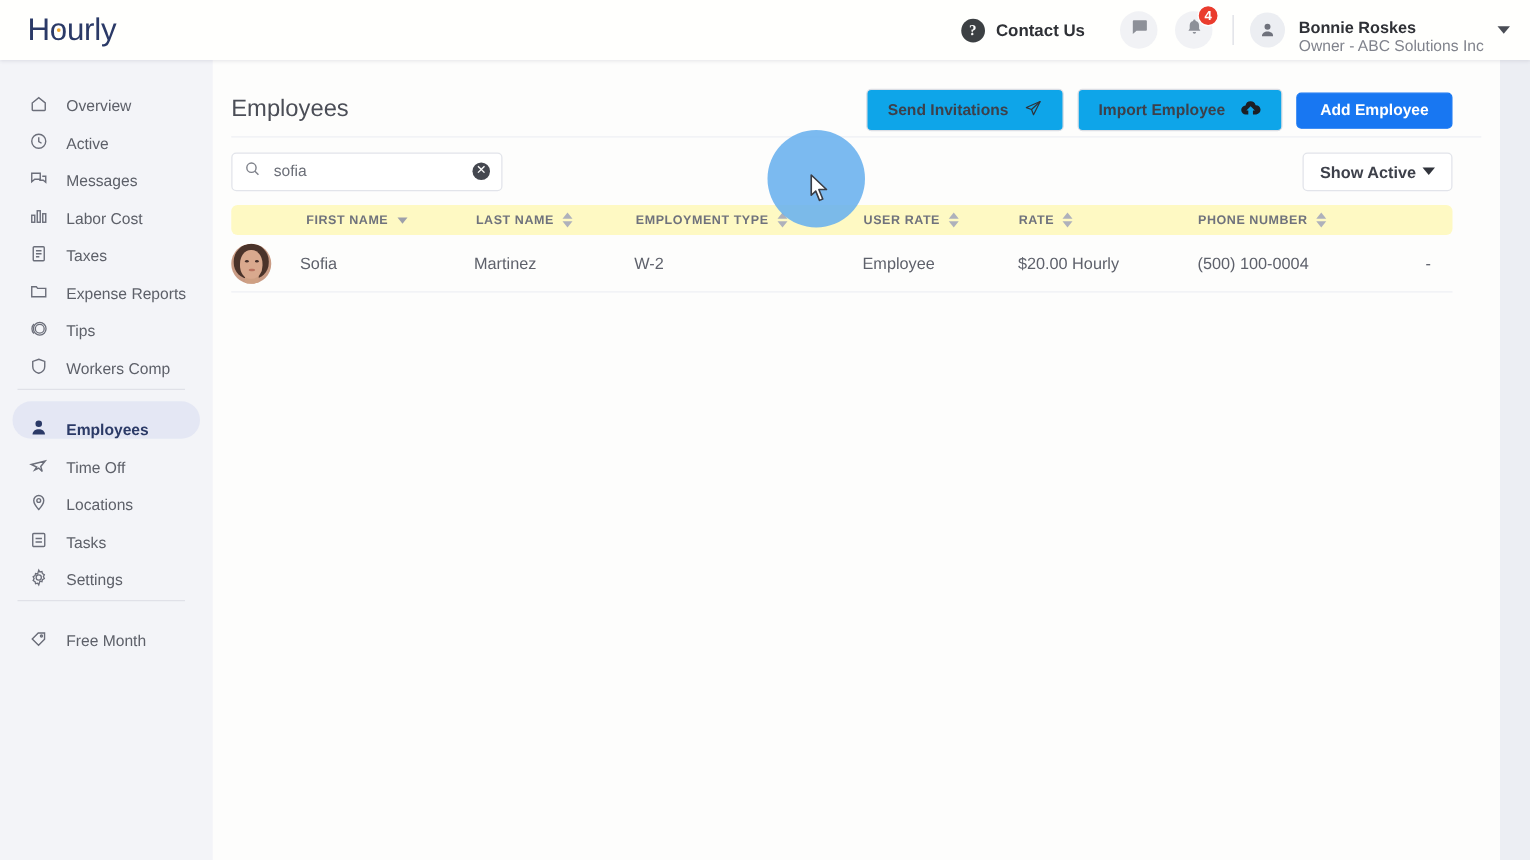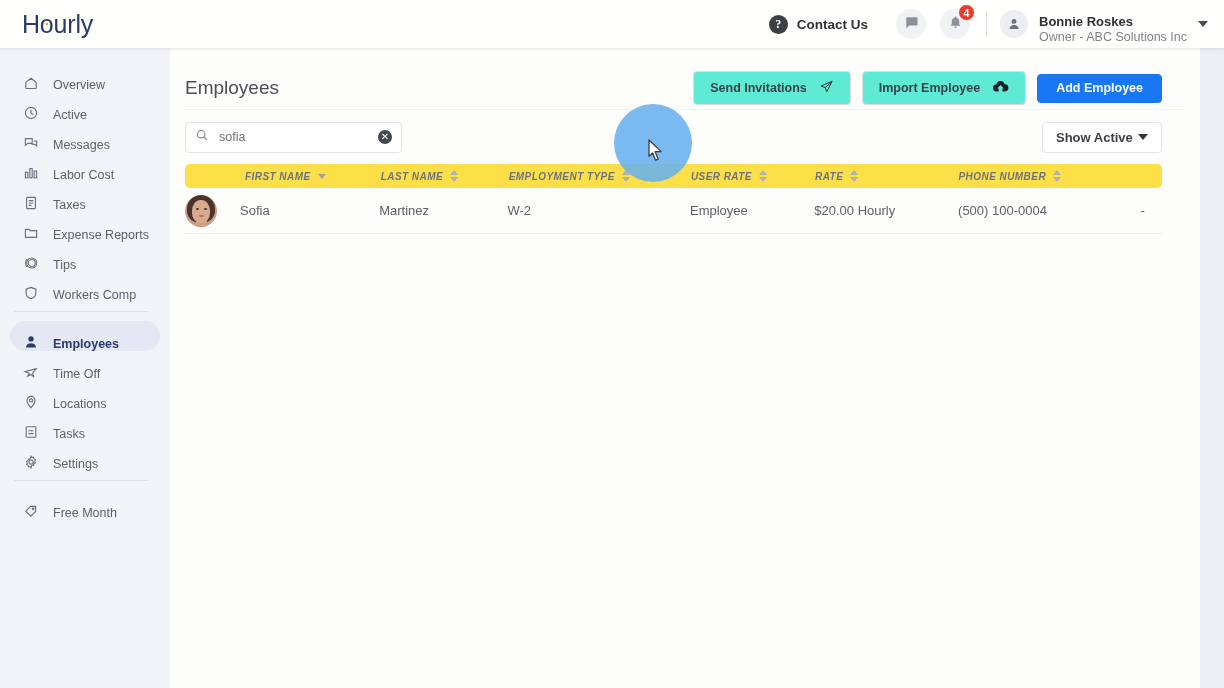--- a/index.html
+++ b/index.html
@@ -119,21 +119,21 @@
   .page-head {
     display: flex; align-items: center;
     padding: 22px 38px 0 15px; height: 58px;
   }
   .page-title { font-size: 19px; color: #4b4e57; font-weight: 400; }
   .head-actions { margin-left: auto; display: flex; align-items: center; gap: 11px; }
   .btn {
     display: flex; align-items: center; justify-content: center; gap: 12px;
     height: 29px; padding: 16px 16px; border-radius: 4px;
     font-size: 12.5px; font-weight: bold; cursor: pointer;
-    border: 1px solid #dcdee4; background: #5eead4; color: #3d404a;
+    border: 1px solid #dcdee4; background: #0ea5e9; color: #3d404a;
     white-space: nowrap;
   }
   .btn-primary {
     background: #1877f2; border-color: #1877f2; color: #fff;
     padding: 4px 18px;
   }
   .head-rule {
     position: absolute; left: 15px; top: 61px;
     width: 1000px; height: 1px; background: #eef0f3;
   }
@@ -171,23 +171,22 @@
   .select-caret {
     margin-left: auto; width: 0; height: 0;
     border-left: 5px solid transparent; border-right: 5px solid transparent;
     border-top: 6px solid #31343c;
   }
 
   
   .table-wrap { padding: 8px 38px 0 15px; }
   .thead {
     display: flex; align-items: center;
-    height: 24px; background: #fde047;
+    height: 24px; background: #fef9c3;
     border-radius: 5px;
-    font-style: italic;
   }
   .th {
     display: flex; align-items: center; gap: 7px;
     font-size: 10px; font-weight: bold; letter-spacing: 0.45px;
     color: #6f727c;
   }
   .sort-both { display: flex; flex-direction: column; gap: 2px; }
   .arr-up {
     width: 0; height: 0;
     border-left: 4px solid transparent; border-right: 4px solid transparent;

